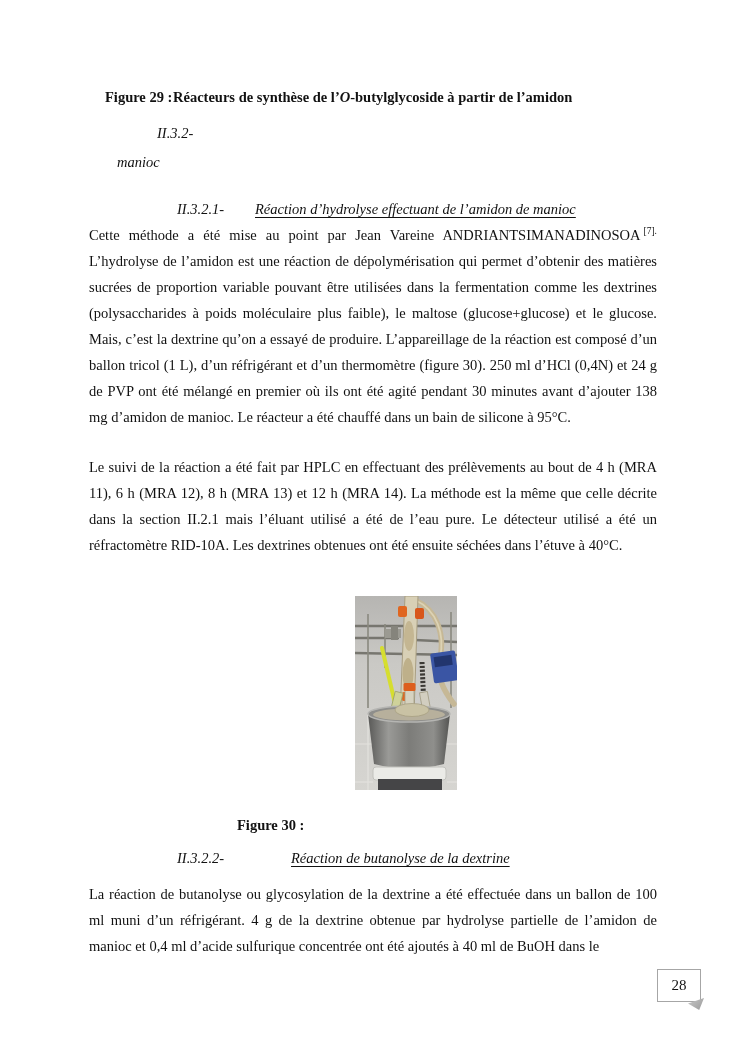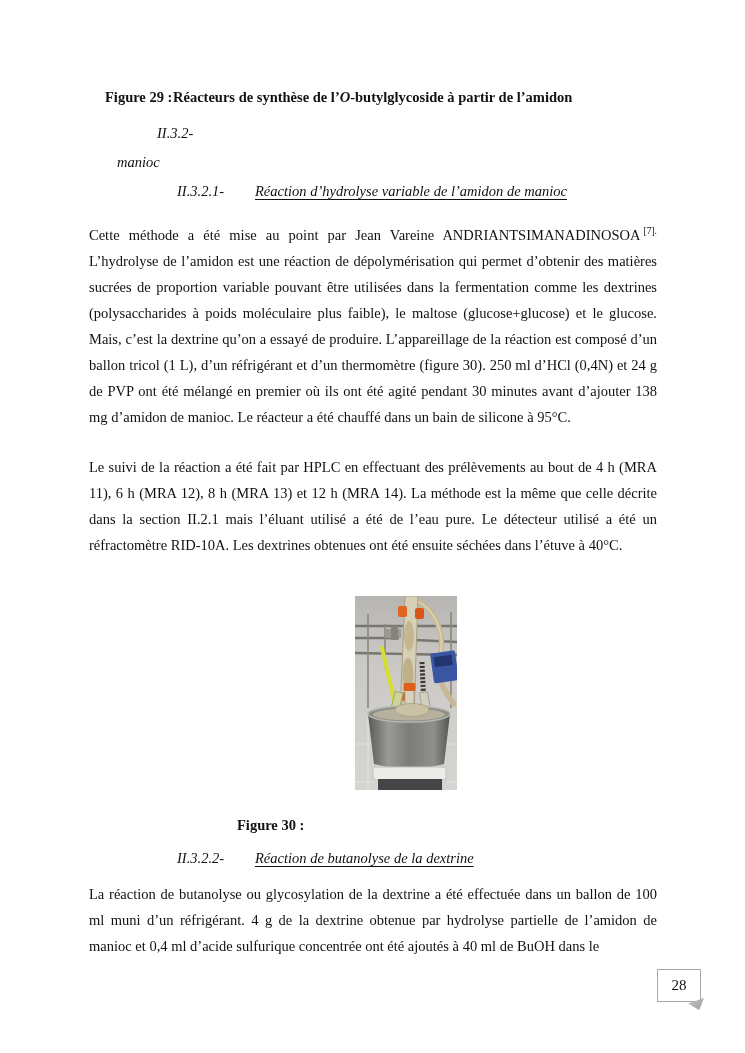--- a/index.html
+++ b/index.html
@@ -23,22 +23,22 @@
 
   
   .h232 { position:absolute; top:119px; left:0; width:568px; font-style:italic; line-height:29px; }
   .h232-l1 { display:flex; }
   .h232-num { flex:none; margin-left:68px; width:58px; }
   .h232-text { flex:1; text-align:justify; text-align-last:justify; }
   .h232-l2 { margin-left:28px; }
 
   
   .hsub { position:absolute; left:0; width:568px; display:flex; font-style:italic; line-height:20px; }
-  .h2321 { top:181px; }
-  .h2322 { top:848px; }
+  .h2321 { top:199px; }
+  .h2322 { top:848px;gap:36px; }
   .hsub .hsub-num { flex:none; margin-left:88px; width:78px; }
   .hsub .hsub-title { text-decoration:underline; text-underline-offset:3px; }
 
   
   .para { position:absolute; left:0; width:568px; margin:0; text-align:justify; line-height:26px; }
   .para1 { top:222px; }
   .para2 { top:454px; }
   .para3 { top:881px; }
   sup.ref { font-size:9.5px; line-height:0; vertical-align:super; margin-left:3px; }
 
@@ -73,21 +73,21 @@
 
     <div class="h232">
       <div class="h232-l1">
         <span class="h232-num">II.3.2-</span>
       </div>
       <div class="h232-l2">manioc</div>
     </div>
 
     <div class="hsub h2321">
       <span class="hsub-num">II.3.2.1-</span>
-      <span class="hsub-title">Réaction d’hydrolyse variable de l’amidon de manioc</span>
+      <span class="hsub-title">Réaction d’hydrolyse effectuant de l’amidon de manioc</span>
     </div>
 
     <p class="para para1"><span>Cette méthode a été mise au point par Jean Vareine ANDRIANTSIMANADINOSOA</span><sup class="ref">[7].</sup><span> L’hydrolyse de l’amidon est une réaction de dépolymérisation qui permet d’obtenir des matières sucrées de proportion variable pouvant être utilisées dans la fermentation comme les dextrines (polysaccharides à poids moléculaire plus faible), le maltose (glucose+glucose) et le glucose. Mais, c’est la dextrine qu’on a essayé de produire. L’appareillage de la réaction est composé d’un ballon tricol (1 L), d’un réfrigérant et d’un thermomètre (figure 30). 250 ml d’HCl (0,4N) et 24 g de PVP ont été mélangé en premier où ils ont été agité pendant 30 minutes avant d’ajouter 138 mg d’amidon de manioc. Le réacteur a été chauffé dans un bain de silicone à 95°C.</span></p>
 
     <p class="para para2">Le suivi de la réaction a été fait par HPLC en effectuant des prélèvements au bout de 4 h (MRA 11), 6 h (MRA 12), 8 h (MRA 13) et 12 h (MRA 14). La méthode est la même que celle décrite dans la section II.2.1 mais l’éluant utilisé a été de l’eau pure. Le détecteur utilisé a été un réfractomètre RID-10A. Les dextrines obtenues ont été ensuite séchées dans l’étuve à 40°C.</p>
 
     <figure class="photo">
       <svg viewBox="0 0 102 194" xmlns="http://www.w3.org/2000/svg">
         <defs>
           <linearGradient id="wallg" x1="0" y1="0" x2="0" y2="1">

